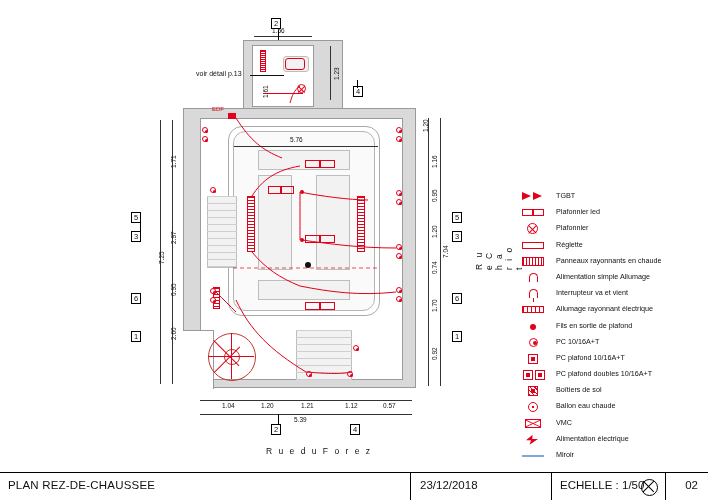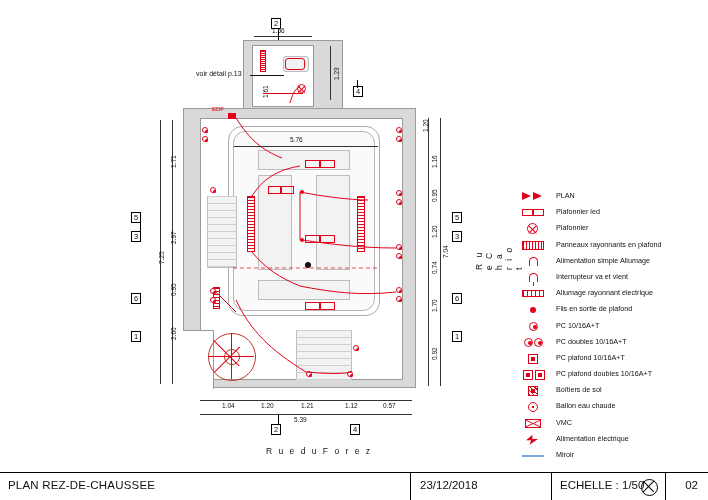--- a/index.html
+++ b/index.html
@@ -272,43 +272,49 @@
 
   <div class="legend">
 
     <div class="lrow">
       <span class="lsym">
         <span class="sym-tgbt">
             <i style="left:0;"></i>
             <i style="left:11px;"></i>
           </span>
       </span>
-      <span class="ltxt">PLAN</span>
+      <span class="ltxt">TGBT</span>
     </div>
 
     <div class="lrow">
       <span class="lsym">
           <span class="sym-led"></span>
         </span>
       <span class="ltxt">Plafonnier led</span>
     </div>
 
     <div class="lrow">
       <span class="lsym">
           <span class="sym-plaf"></span>
         </span>
       <span class="ltxt">Plafonnier</span>
     </div>
 
+    <div class="lrow">
+      <span class="lsym">
+          <span class="sym-reg"></span>
+        </span>
+      <span class="ltxt">Réglette</span>
+    </div>
 
     <div class="lrow">
       <span class="lsym">
           <span class="sym-pan"></span>
         </span>
-      <span class="ltxt">Panneaux rayonnants en plafond</span>
+      <span class="ltxt">Panneaux rayonnants en chaude</span>
     </div>
 
     <div class="lrow">
       <span class="lsym">
           <span class="sym-int"></span>
         </span>
       <span class="ltxt">Alimentation simple Allumage</span>
     </div>
 
     <div class="lrow">
@@ -332,27 +338,20 @@
       <span class="ltxt">Fils en sortie de plafond</span>
     </div>
 
     <div class="lrow">
       <span class="lsym">
           <span class="sym-pc"></span>
         </span>
       <span class="ltxt">PC 10/16A+T</span>
     </div>
 
-    <div class="lrow">
-      <span class="lsym">
-          <span class="sym-pc2"></span>
-          <span class="sym-pc3"></span>
-        </span>
-      <span class="ltxt">PC doubles 10/16A+T</span>
-    </div>
 
     <div class="lrow">
       <span class="lsym">
           <span class="sym-sqbox"></span>
         </span>
       <span class="ltxt">PC plafond 10/16A+T</span>
     </div>
 
     <div class="lrow">
       <span class="lsym">

